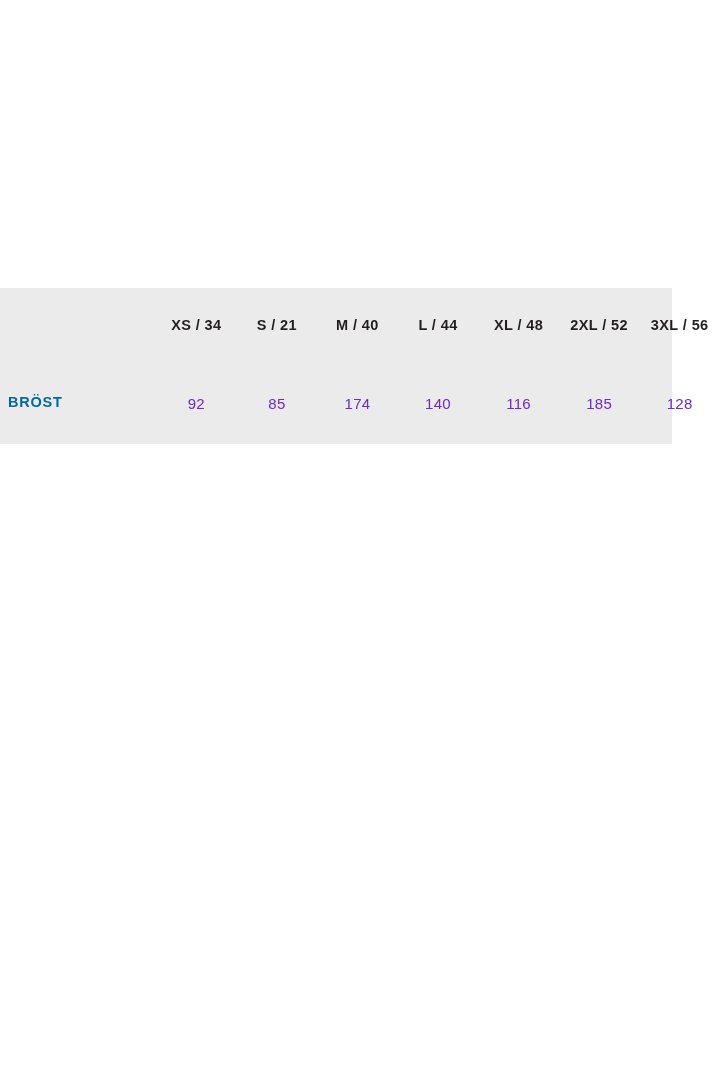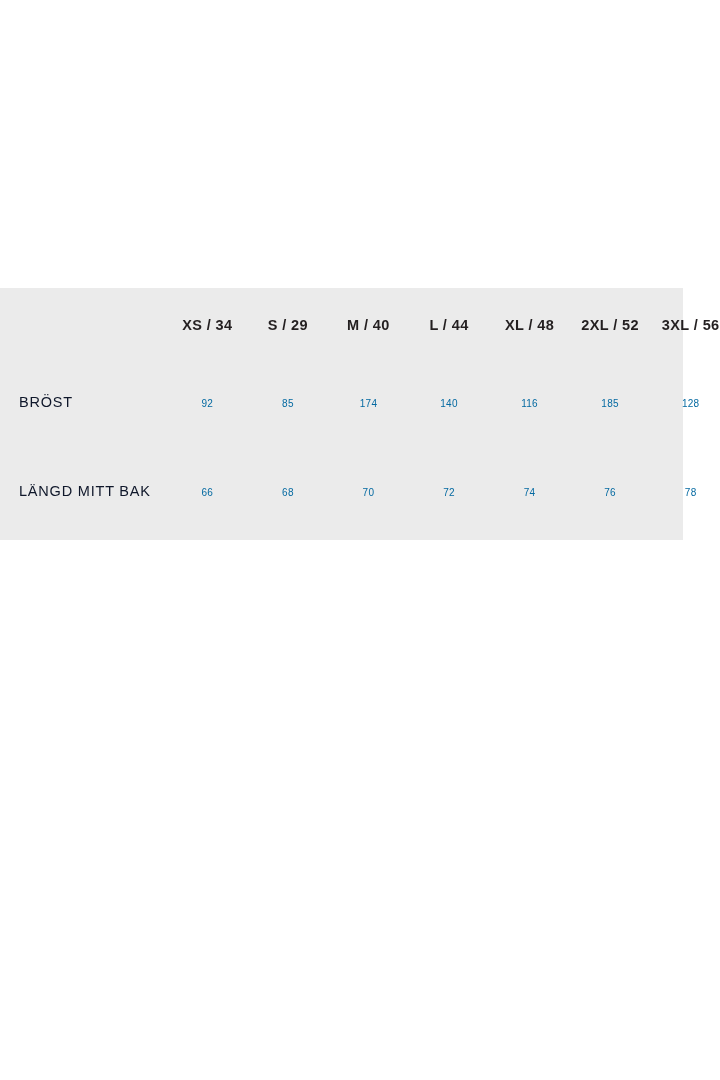--- a/index.html
+++ b/index.html
@@ -22,21 +22,20 @@
     position: relative;
     background: #ffffff;
   }
 
   .size-table-wrap {
     position: absolute;
     left: 0;
     top: 288px;
     width: 672px;
     background: #ebebeb;
-    padding-left: 11px;
   }
 
   table.size-table {
     width: 720px;
     border-collapse: collapse;
     table-layout: fixed;
   }
 
   table.size-table th,
   table.size-table td {
@@ -65,33 +64,33 @@
   }
 
   tbody tr {
     height: 82px;
   }
 
   tbody td.row-label {
     text-align: left;
     vertical-align: middle;
     font-size: 14.5px;
-    font-weight: normal;
+    font-weight: bold;
     letter-spacing: 0.8px;
-    color: #0f172a;
+    color: #0369a1;
     padding-left: 8px;
     line-height: 1.45;
   }
 
   tbody td.value {
     text-align: center;
     vertical-align: middle;
-    font-size: 10px;
+    font-size: 15px;
     font-weight: normal;
-    color: #0369a1;
+    color: #6d28d9;
     letter-spacing: 0.3px;
   }
 
   
   tbody tr.tall { height: 96px; }
 </style>
 </head>
 <body>
 
 <div class="page">
@@ -105,46 +104,36 @@
         <col class="size-col">
         <col class="size-col">
         <col class="size-col">
         <col class="size-col">
         <col class="size-col">
       </colgroup>
       <thead>
         <tr>
           <th class="corner"></th>
           <th class="size-head">XS / 34</th>
-          <th class="size-head">S / 29</th>
+          <th class="size-head">S / 21</th>
           <th class="size-head">M / 40</th>
           <th class="size-head">L / 44</th>
           <th class="size-head">XL / 48</th>
           <th class="size-head">2XL / 52</th>
           <th class="size-head">3XL / 56</th>
         </tr>
       </thead>
       <tbody>
         <tr>
           <td class="row-label">BRÖST</td>
           <td class="value">92</td>
           <td class="value">85</td>
           <td class="value">174</td>
           <td class="value">140</td>
           <td class="value">116</td>
           <td class="value">185</td>
           <td class="value">128</td>
         </tr>
-        <tr class="tall">
-          <td class="row-label">LÄNGD MITT BAK</td>
-          <td class="value">66</td>
-          <td class="value">68</td>
-          <td class="value">70</td>
-          <td class="value">72</td>
-          <td class="value">74</td>
-          <td class="value">76</td>
-          <td class="value">78</td>
-        </tr>
       </tbody>
     </table>
   </div>
 
 </div>
 
 </body></html>

